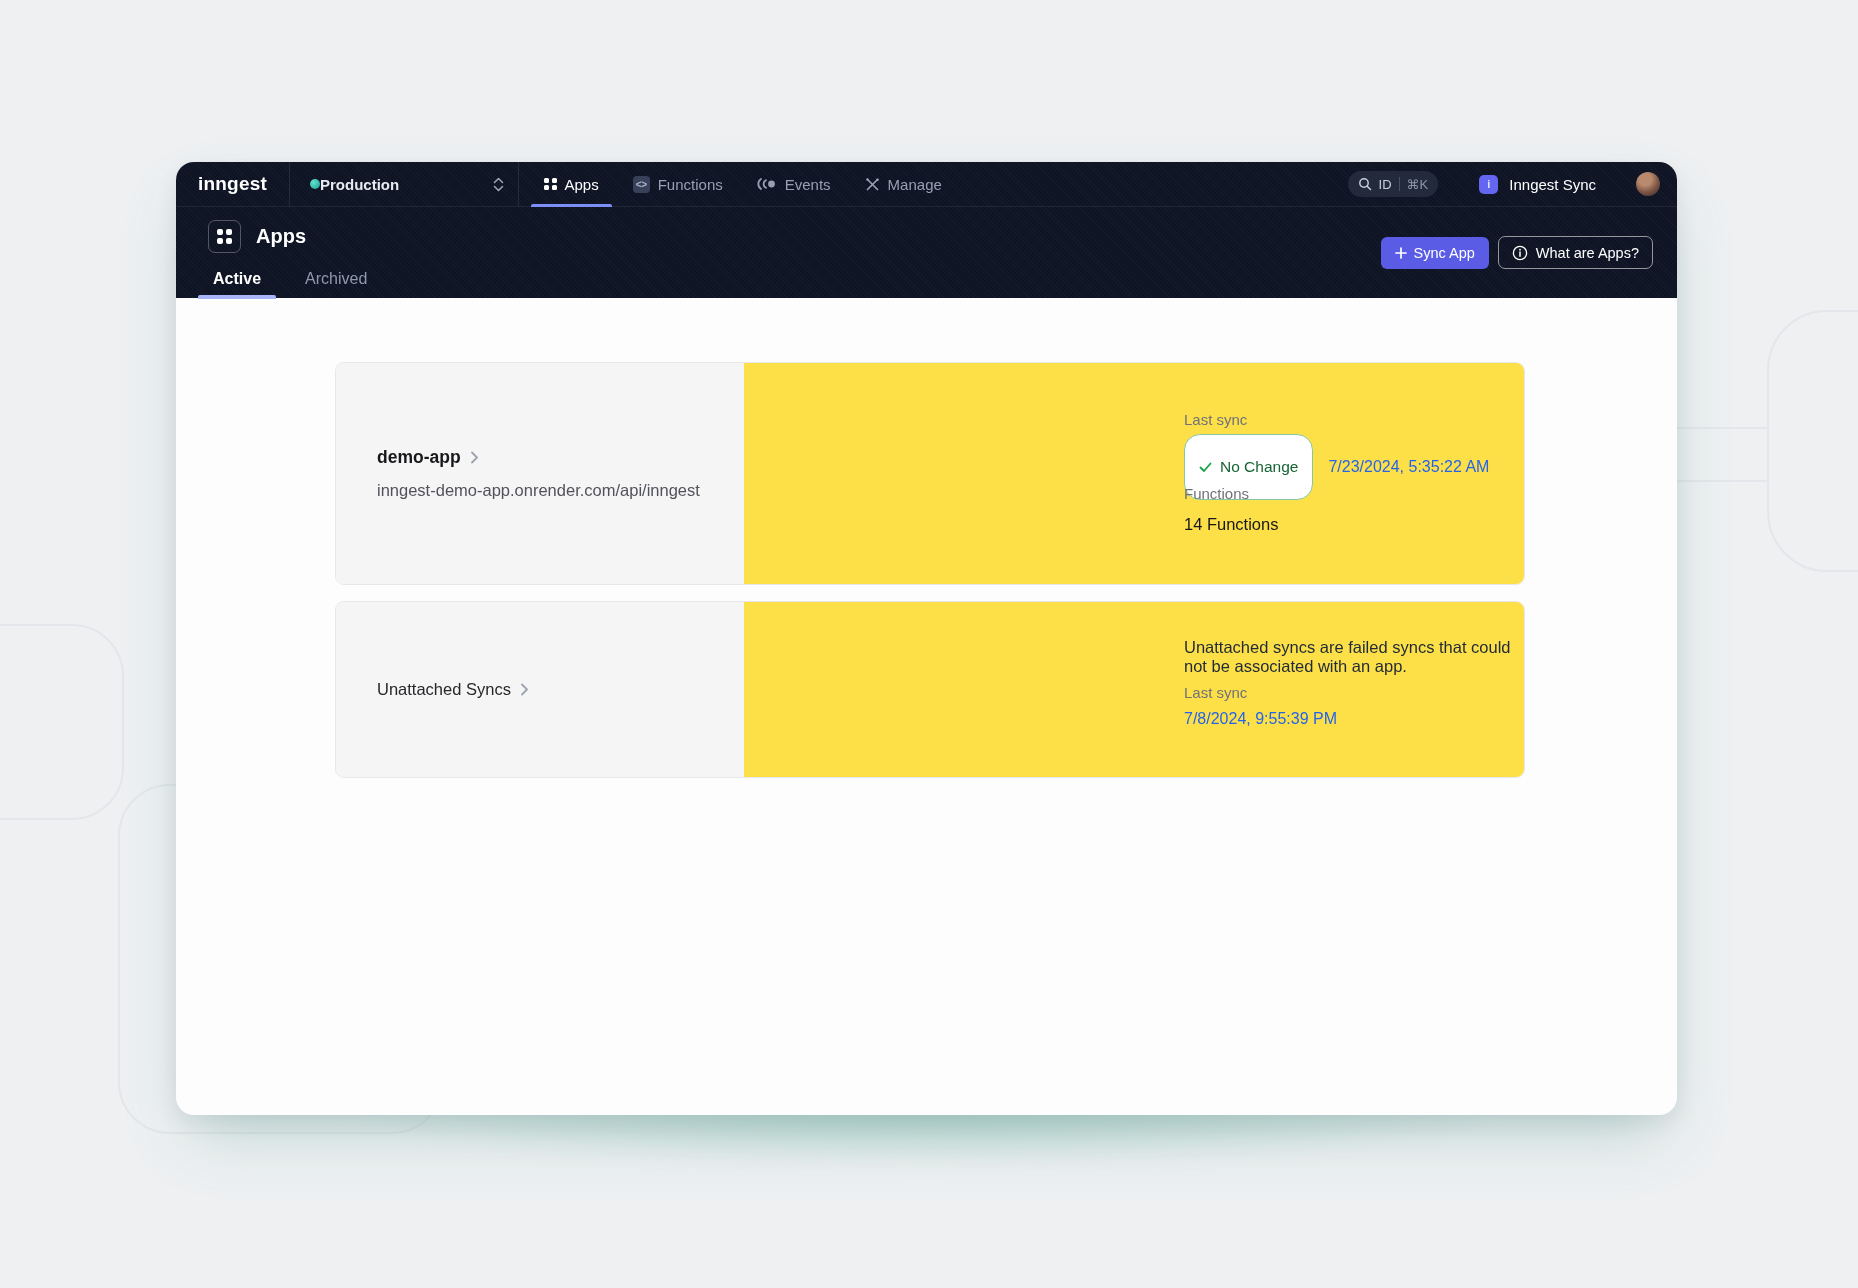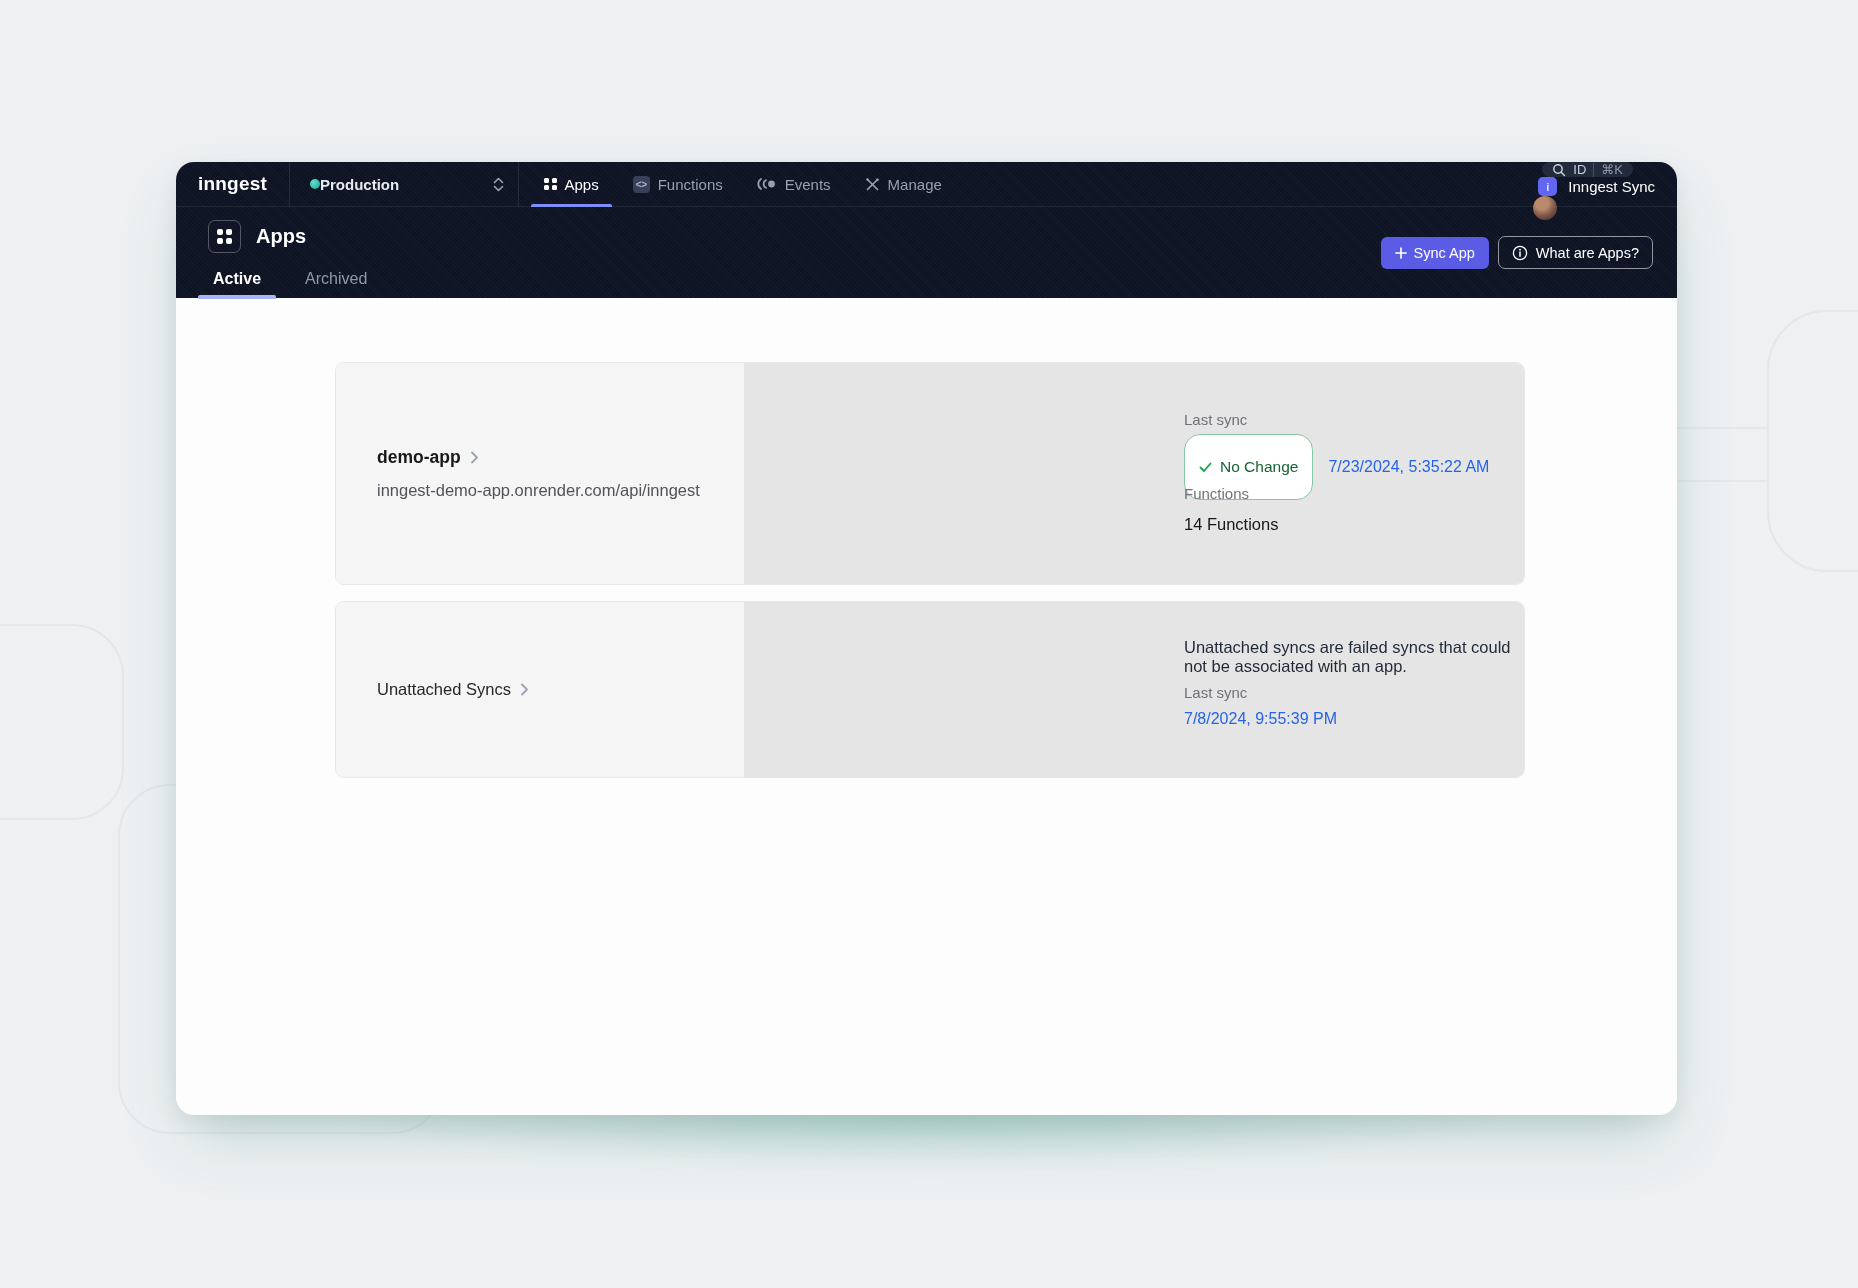--- a/index.html
+++ b/index.html
@@ -38,21 +38,21 @@
   .env-dot{width:10px;height:10px;border-radius:50%;background:radial-gradient(circle at 35% 35%, #5fe0cf, #1d9e90);flex:0 0 auto;}
   .env-label{color:#e7eaef;font-size:15px;flex:1 1 auto;}
   .updown{display:flex;flex-direction:column;gap:1px;align-items:center;}
   .nav-tabs{display:flex;margin-left:8px;}
   .nav-tab{position:relative;display:flex;align-items:center;gap:8px;padding:0 17px;color:#96a0b2;font-size:15px;cursor:pointer;}
   .nav-tab.active{color:#ffffff;}
   .nav-tab.active::after{content:"";position:absolute;left:4px;right:4px;bottom:-1px;height:3px;background:#7d8ef8;border-radius:2px 2px 0 0;}
   .grid-icon{display:grid;grid-template-columns:5px 5px;grid-template-rows:5px 5px;gap:2.5px;}
   .grid-icon span{background:#ffffff;border-radius:1.5px;}
   .fn-icon{width:17px;height:17px;border-radius:4px;background:#39415a;color:#aeb7c8;font-size:10px;font-weight:700;display:flex;align-items:center;justify-content:center;letter-spacing:-.5px;}
-  .nav-right{margin-left:auto;display:flex;align-items:flex-start;flex-direction:column;}
+  .nav-right{margin-left:auto;display:flex;align-items:center;}
   .search-pill{
     align-self:center;display:flex;align-items:center;gap:7px;height:26px;padding:0 10px;margin-right:18px;
     background:#222a3c;border-radius:14px;color:#c8cfda;font-size:13px;cursor:pointer;
   }
   .search-sep{width:1px;height:14px;background:#465066;}
   .search-shortcut{color:#8d96a8;}
   .nav-vsep{width:1px;background:rgba(255,255,255,0.09);}
   .account-section{display:flex;align-items:center;gap:11px;padding:0 22px;cursor:pointer;}
   .org-badge{width:19px;height:19px;border-radius:5px;background:#6366f1;color:#dfe2ff;font-size:11px;font-weight:700;display:flex;align-items:center;justify-content:center;}
   .account-name{color:#ffffff;font-size:15px;}
@@ -79,21 +79,21 @@
   .header-tab.active{color:#ffffff;font-weight:600;}
   .header-tab.active::after{content:"";position:absolute;left:0;right:0;bottom:0;height:4px;background:#a7b4f7;border-radius:2px 2px 0 0;}
   
   .card{
     position:absolute;left:159px;width:1188px;background:#ffffff;
     border:1px solid #e5e7ea;border-radius:9px;overflow:hidden;display:flex;
   }
   .card-app{top:200px;height:221px;}
   .card-unattached{top:439px;height:175px;}
   .card-left{position:relative;width:408px;flex:0 0 auto;background:#f5f5f6;}
-  .card-right{position:relative;flex:1 1 auto;background:#e5e5e5;}
+  .card-right{position:relative;flex:1 1 auto;background:#fde047;}
   .app-name-row{position:absolute;left:41px;top:84px;display:flex;align-items:center;gap:9px;cursor:pointer;}
   .app-name{font-size:17.5px;font-weight:700;color:#18181b;}
   .app-url{position:absolute;left:41px;top:118px;font-size:16.5px;color:#52525b;}
   .unattached-title-row{position:absolute;left:41px;top:78px;display:flex;align-items:center;gap:9px;cursor:pointer;}
   .unattached-title{font-size:16.5px;font-weight:500;color:#27272a;}
   .field-label{position:absolute;font-size:15px;color:#71717a;}
   .field-value{position:absolute;font-size:16.5px;color:#18181b;}
   .sync-row{position:absolute;left:440px;top:71px;display:flex;align-items:center;gap:15px;}
   .status-badge{
     display:flex;align-items:center;gap:8px;height:30px;padding:17px 14px;

